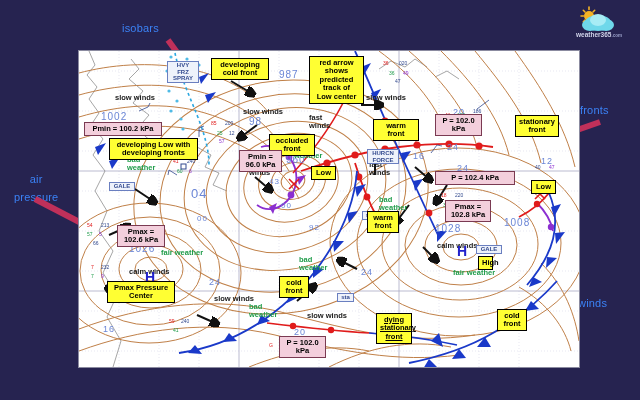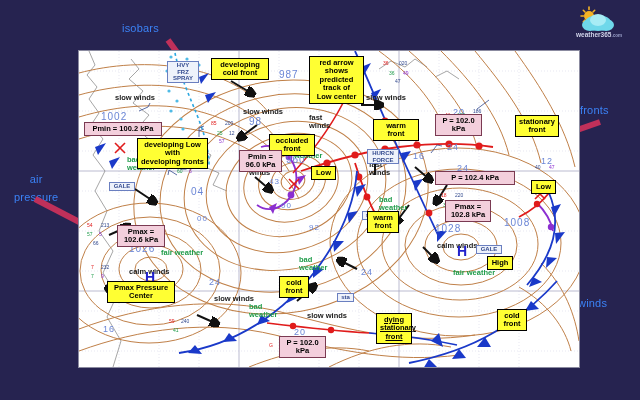--- a/index.html
+++ b/index.html
@@ -440,21 +440,21 @@
   <div class="mtxt iso" style="left:356px;top:172px;">1028</div>
   <div class="mtxt iso" style="left:425px;top:166px;text-align:right;">1008</div>
   <div class="mtxt iso" style="left:334px;top:100px;font-size:9px;">16</div>
   <div class="mtxt iso" style="left:374px;top:56px;font-size:9px;">20</div>
   <div class="mtxt iso" style="left:368px;top:91px;font-size:9px;">24</div>
   <div class="mtxt iso" style="left:378px;top:112px;font-size:9px;">24</div>
   <div class="mtxt iso" style="left:462px;top:105px;font-size:9px;">12</div>
   <div class="mtxt iso" style="left:215px;top:276px;font-size:9px;">20</div>
   <div class="mtxt iso" style="left:130px;top:226px;font-size:9px;">24</div>
   <div class="mtxt iso" style="left:282px;top:216px;font-size:9px;">24</div>
-  <div class="mtxt iso" style="left:112px;top:135px;font-size:10px;">04</div>
+  <div class="mtxt iso" style="left:112px;top:135px;font-size:13px;">04</div>
   <div class="mtxt iso" style="left:118px;top:163px;font-size:8px;">00</div>
   <div class="mtxt iso" style="left:190px;top:126px;font-size:8px;">43</div>
   <div class="mtxt iso" style="left:202px;top:150px;font-size:8px;">00</div>
   <div class="mtxt iso" style="left:230px;top:172px;font-size:8px;">92</div>
   <div class="mtxt iso" style="left:24px;top:273px;font-size:9px;">16</div>
 
   <div class="mtxt black" style="left:36px;top:42px;">slow winds</div>
   <div class="mtxt black" style="left:164px;top:56px;">slow winds</div>
   <div class="mtxt black" style="left:287px;top:42px;">slow winds</div>
   <div class="mtxt black" style="left:230px;top:63px;white-space:pre-line;line-height:8px;">fast
@@ -498,36 +498,36 @@
 shows
 predicted
 track of
 Low center</div>
   <div class="cal yellow" style="left:294px;top:68px;width:46px;">warm front</div>
   <div class="cal pink" style="left:356px;top:63px;width:47px;">P = 102.0
 kPa</div>
   <div class="cal yellow" style="left:436px;top:64px;width:44px;">stationary
 front</div>
   <div class="cal pink" style="left:5px;top:71px;width:78px;">Pmin = 100.2 kPa</div>
-  <div class="cal yellow" style="left:30px;top:87px;width:71px;margin-left:28px;">developing Low with
+  <div class="cal yellow" style="left:30px;top:87px;width:89px;">developing Low with
 developing fronts</div>
   <div class="cal yellow" style="left:190px;top:83px;width:46px;">occluded
 front</div>
   <div class="cal pink" style="left:160px;top:99px;width:43px;">Pmin =
 96.0 kPa</div>
   <div class="cal yellow" style="left:232px;top:115px;width:25px;">Low</div>
   <div class="cal yellow" style="left:452px;top:129px;width:25px;">Low</div>
   <div class="cal pink" style="left:356px;top:120px;width:80px;">P = 102.4 kPa</div>
   <div class="cal pink" style="left:366px;top:149px;width:46px;">Pmax =
 102.8 kPa</div>
   <div class="cal yellow" style="left:288px;top:160px;width:32px;">warm
 front</div>
   <div class="cal pink" style="left:38px;top:174px;width:48px;">Pmax =
 102.6 kPa</div>
-  <div class="cal yellow" style="left:408px;top:205px;width:26px;">High</div>
+  <div class="cal yellow" style="left:399px;top:205px;width:15px;">High</div>
   <div class="cal yellow" style="left:200px;top:225px;width:30px;">cold
 front</div>
   <div class="cal yellow" style="left:28px;top:230px;width:68px;">Pmax Pressure
 Center</div>
   <div class="cal yellow" style="left:297px;top:262px;width:36px;text-decoration:underline;">dying
 stationary
 front</div>
   <div class="cal pink" style="left:200px;top:285px;width:47px;">P = 102.0
 kPa</div>
   <div class="cal yellow" style="left:418px;top:258px;width:30px;">cold

